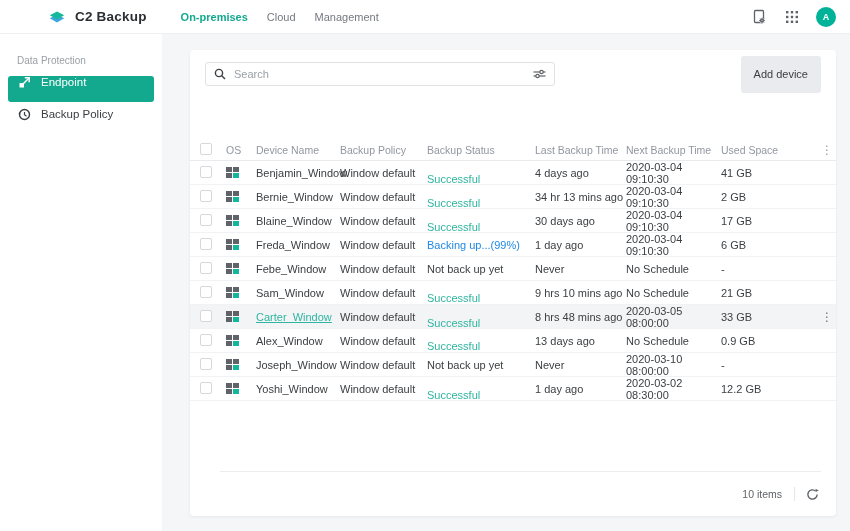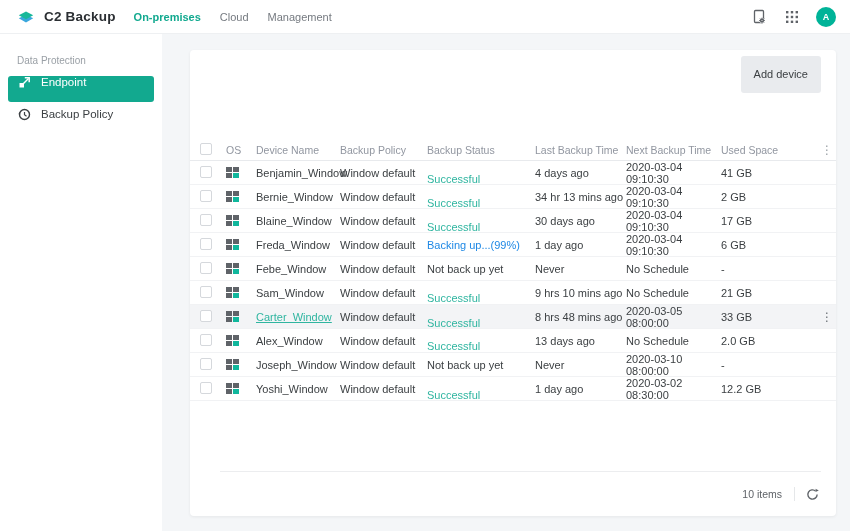--- a/index.html
+++ b/index.html
@@ -4,24 +4,24 @@
 <style>
   :root{
     --accent:#12A98F; --success:#2FB5A0; --progress:#1E88E5; --avatar:#00B398;
     --text:#3c4043; --muted:#9196a0; --border:#e8eaed;
   }
   *{box-sizing:border-box;margin:0;padding:0;}
   html,body{width:850px;height:531px;overflow:hidden;}
   body{font-family:"Liberation Sans","DejaVu Sans",sans-serif;background:#f4f6f8;color:var(--text);position:relative;}
 
   
-  .topbar{position:absolute;left:0;top:0;width:850px;height:34px;background:#fff;border-bottom:1px solid #eef0f2;display:flex;align-items:center;z-index:5;}
+  .topbar{position:absolute;left:0;top:0;width:850px;height:34px;background:#fff;border-bottom:1px solid #eef0f2;display:flex;align-items:center;z-index:5;padding-left:31px;}
   .logo{width:18px;height:18px;margin-left:17px;flex:0 0 auto;}
   .app-title{font-size:13.5px;font-weight:bold;color:#2b2f33;margin-left:9px;letter-spacing:.2px;}
-  .nav{display:flex;gap:19px;margin-left:18px;}
+  .nav{display:flex;gap:19px;margin-left:34px;}
   .nav-item{font-size:11px;color:#757a80;cursor:pointer;}
   .nav-item.active{color:var(--accent);font-weight:bold;}
   .top-right{margin-left:auto;display:flex;align-items:center;gap:15px;margin-right:14px;}
   .icon-btn{width:18px;height:18px;display:flex;align-items:center;justify-content:center;cursor:pointer;}
   .avatar{width:20px;height:20px;border-radius:50%;background:var(--avatar);color:#fff;font-size:9px;display:flex;align-items:center;justify-content:center;font-weight:bold;}
 
   
   .sidebar{position:absolute;left:0;top:34px;width:162px;height:497px;background:#fff;}
   .side-label{font-size:10px;color:#9aa0a6;margin:21px 0 10px 17px;}
   .side-item{height:26px;margin:0 8px 6px 8px;border-radius:3px;display:flex;padding-left:10px;font-size:11.5px;color:#3c4043;cursor:pointer;}
@@ -135,20 +135,33 @@
         <path d="M1.5 4 l-1 2 2 .4 z" fill="#3c4043"></path>
       </svg>
     </span>
     <span>Backup Policy</span>
   </div>
 </div>
 
 <div class="card">
 
   <div class="toolbar">
+    <div class="search">
+      <svg class="mag" width="12" height="12" viewBox="0 0 12 12">
+        <circle cx="5" cy="5" r="3.6" fill="none" stroke="#3c4043" stroke-width="1.4"></circle>
+        <line x1="7.8" y1="7.8" x2="11" y2="11" stroke="#3c4043" stroke-width="1.4"></line>
+      </svg>
+      <input placeholder="Search" style="">
+      <svg class="tune" width="13" height="12" viewBox="0 0 13 12">
+        <line x1="0.5" y1="4" x2="12.5" y2="4" stroke="#5f6368" stroke-width="1.2"></line>
+        <line x1="0.5" y1="8" x2="12.5" y2="8" stroke="#5f6368" stroke-width="1.2"></line>
+        <circle cx="8.5" cy="4" r="1.7" fill="#fff" stroke="#5f6368" stroke-width="1.2"></circle>
+        <circle cx="4.5" cy="8" r="1.7" fill="#fff" stroke="#5f6368" stroke-width="1.2"></circle>
+      </svg>
+    </div>
     <button class="add-btn">Add device</button>
   </div>
 
   <div class="thead">
     <span><span class="cb"></span></span>
     <span>OS</span>
     <span>Device Name</span>
     <span>Backup Policy</span>
     <span>Backup Status</span>
     <span>Last Backup Time</span>
@@ -283,21 +296,21 @@
           <i></i>
           <i></i>
           <i></i>
           <i></i>
         </span>
     <span class="name-cell">Alex_Window</span>
     <span>Window default</span>
     <span class="status success">Successful</span>
     <span>13 days ago</span>
     <span>No Schedule</span>
-    <span>2.0 GB</span>
+    <span>0.9 GB</span>
     <span class="kebab-cell">⋮</span>
   </div>
 
   <div class="trow">
     <span><span class="cb"></span></span>
     <span class="osicon">
           <i></i>
           <i></i>
           <i></i>
           <i></i>

